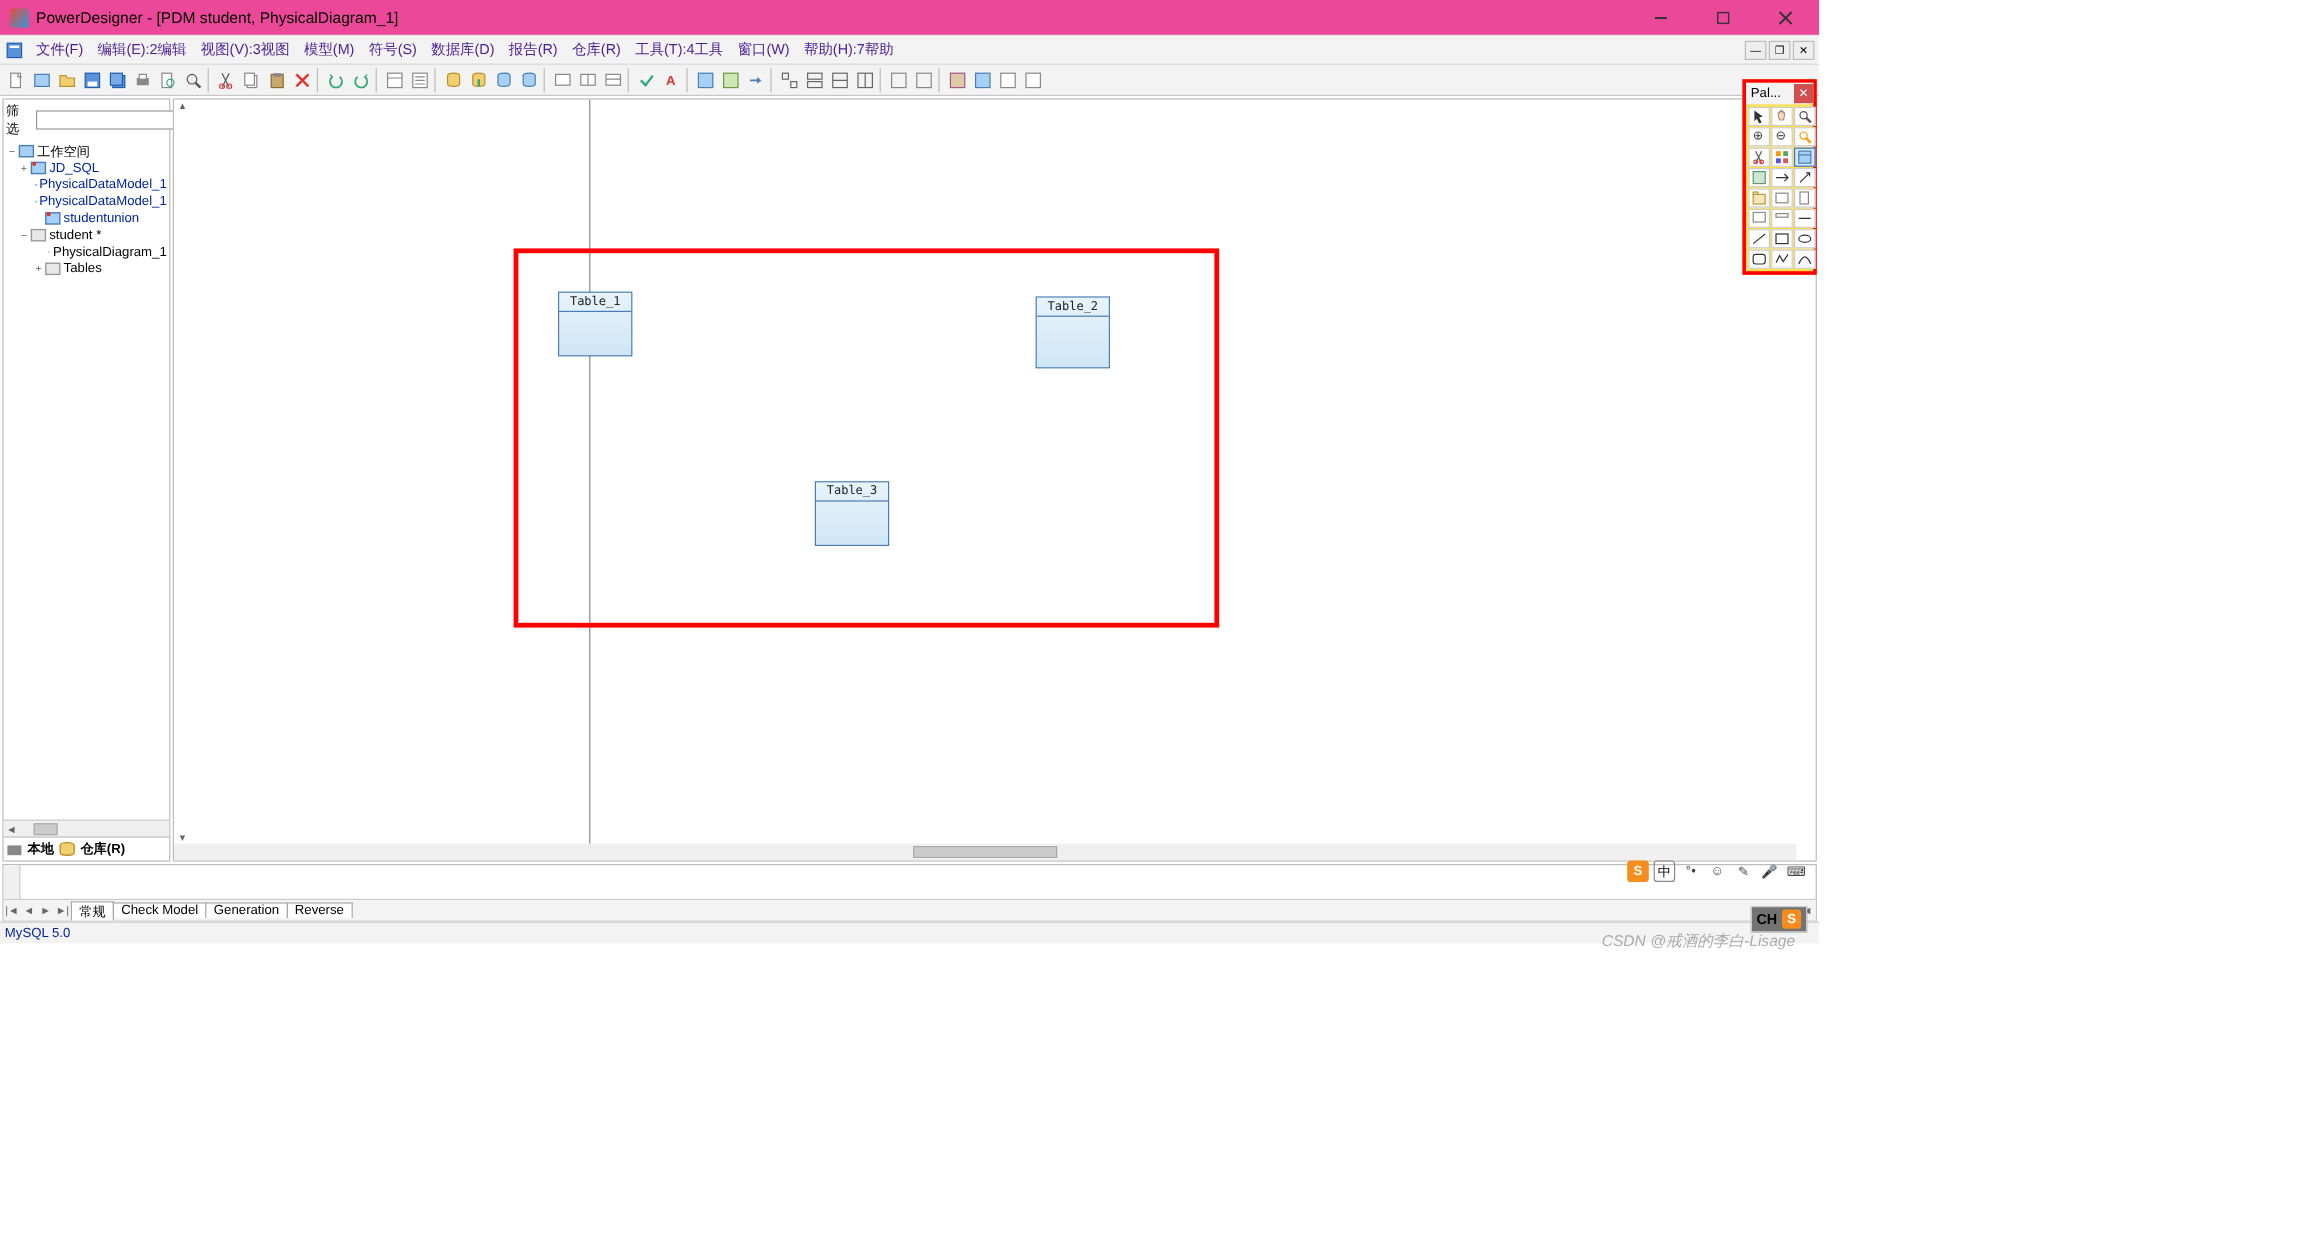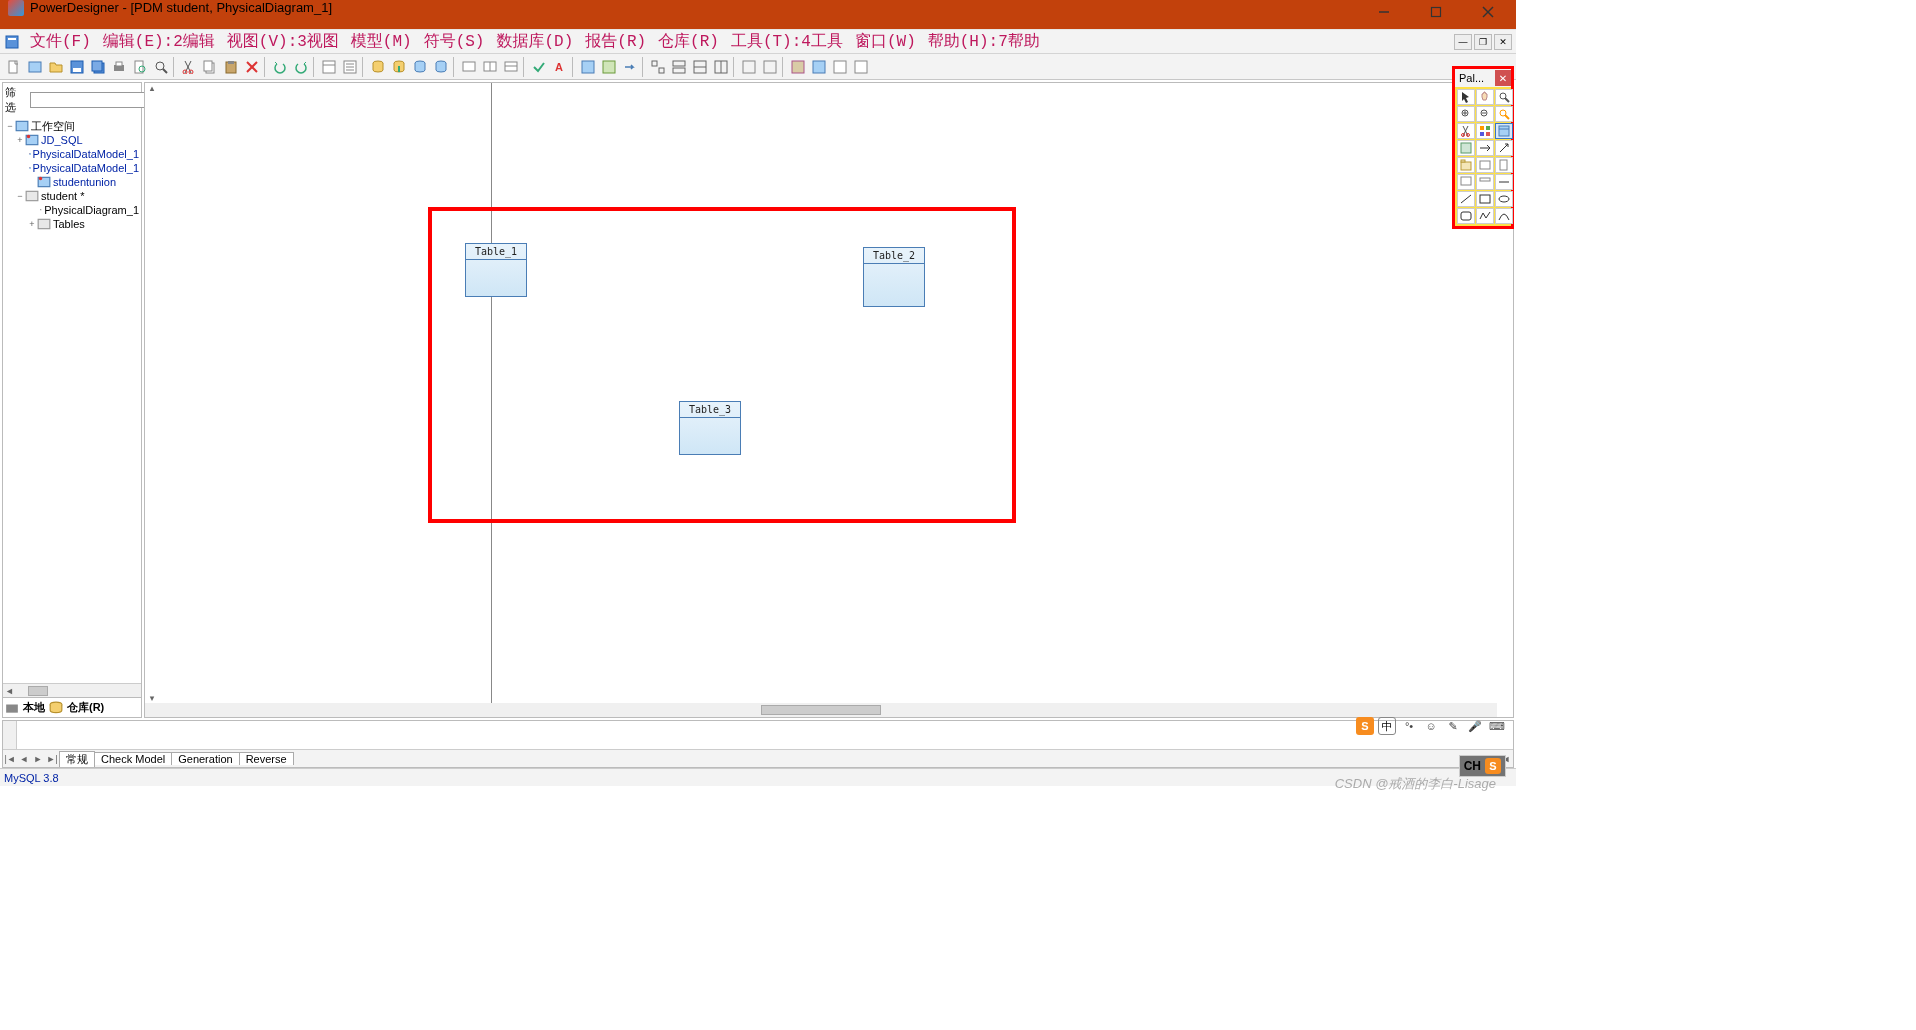--- a/index.html
+++ b/index.html
@@ -1,30 +1,30 @@
 <!DOCTYPE html>
 <html><head>
 <meta charset="utf-8">
 <style>
   * { box-sizing: border-box; margin: 0; padding: 0; font-family: "Microsoft YaHei", "SimSun", Arial, sans-serif; }
   body { width: 1516px; height: 815px; background: #fff; font-size: 12px; overflow: hidden; position: relative; }
 
   
-  .titlebar { height: 30px; display: flex; padding: 0 8px; background: #c2410c; border-bottom: 1px solid #e6e6e6; }
+  .titlebar { height: 30px; display: flex; align-items: center; padding: 0 8px; background: #ec4899; border-bottom: 1px solid #e6e6e6; }
   .title-icon { width: 16px; height: 16px; margin-right: 6px; background: linear-gradient(135deg,#e74c3c,#3498db); border-radius: 2px; }
   .title-text { flex: 1; font-size: 13px; color: #000; }
   .win-controls { display: flex; gap: 20px; margin-right: 4px; }
   .win-btn { width: 32px; height: 24px; display: flex; align-items: center; justify-content: center; cursor: pointer; }
   .win-btn svg { width: 12px; height: 12px; }
 
   
   .menubar { height: 24px; display: flex; align-items: center; padding: 0 4px; background: #f3f3f3; border-bottom: 1px solid #d4d4d4; }
   .menu-icon { width: 16px; height: 16px; margin-right: 4px; display:flex; align-items:center; justify-content:center; }
   .menu-icon svg{width:14px;height:14px;}
-  .menu-item { padding: 2px 6px; font-size: 16px; color: #be185d; cursor: pointer; white-space:nowrap;font-family:Liberation Mono, monospace; }
+  .menu-item { padding: 2px 6px; font-size: 12px; color: #4c1d95; cursor: pointer; white-space:nowrap; }
   .mdi-controls { margin-left: auto; display: flex; gap: 2px; }
   .mdi-btn { width: 18px; height: 16px; border: 1px solid #bbb; font-size: 9px; display:flex; align-items:center; justify-content:center; cursor:pointer; background:#eee;}
 
   
   .toolbar { height: 26px; display: flex; align-items: center; padding: 0 4px; gap: 1px; background: #f3f3f3; border-bottom: 1px solid #c7c7c7; }
   .tool-btn { width: 20px; height: 20px; display: flex; align-items: center; justify-content: center; cursor: pointer; border: 1px solid transparent; }
   .tool-sep { width: 4px; height: 20px; margin: 0 1px; border-left: 1px solid #bbb; }
   .tool-btn svg { width: 14px; height: 14px; }
 
   
@@ -524,21 +524,21 @@
     <span class="out-tab">常规</span>
     <span class="out-tab">Check Model</span>
     <span class="out-tab">Generation</span>
     <span class="out-tab">Reverse</span>
     <span style="flex:1"></span>
     <span class="out-nav">◄</span>
   </div>
 </div>
 
 <div class="statusbar">
-  <span class="status-right">MySQL 3.8</span>
+  <span class="status-right">MySQL 5.0</span>
 </div>
 
 <div class="palette">
   <div class="palette-title">
     <span>Pal...</span>
     <div class="palette-close">✕</div>
   </div>
   <div class="palette-grid">
     <div class="pal-btn">
         <svg viewBox="0 0 12 12">

